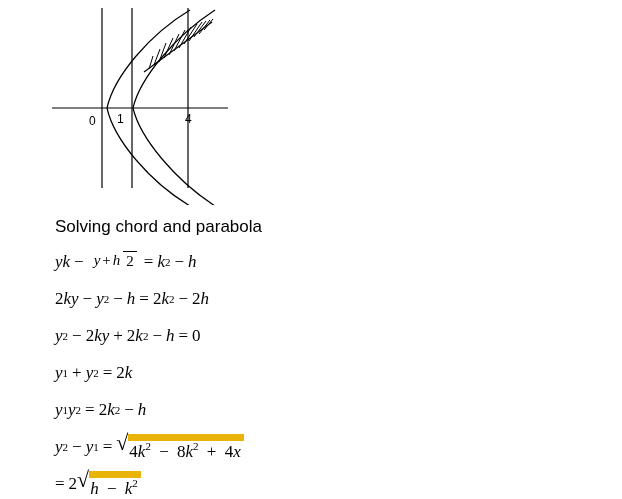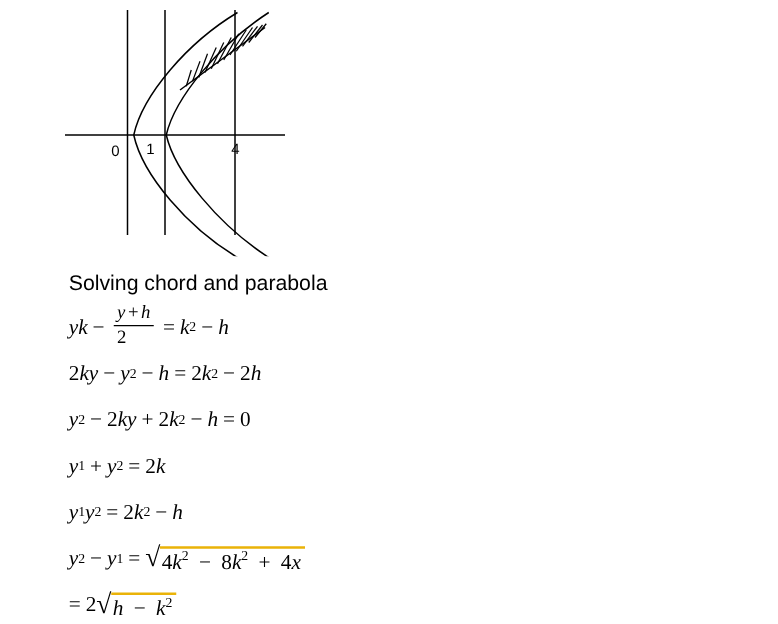--- a/index.html
+++ b/index.html
@@ -74,21 +74,22 @@
   .sub {
     font-style: normal;
     font-size: 11px;
     vertical-align: sub;
     line-height: 0;
   }
 
   
   .frac {
     display: inline-flex;
-    flex-direction: column;
+    flex-direction: row;
+    align-items: center;
     vertical-align: middle;
     margin: 2px 3px;
     position: relative;
     top: -1px;
   }
   .frac .num {
     padding: 0 3px 1px 3px;
     font-size: 15px;
   }
   .frac .den {
@@ -104,21 +105,21 @@
     vertical-align: middle;
   }
   .sqrt .radsign {
     font-style: normal;
     font-size: 22px;
     line-height: 1;
     position: relative;
     top: 1px;
   }
   .sqrt .radicand {
-    border-top: 2px solid #eab308;
+    border-top: 7px solid #eab308;
     padding: 1px 3px 0 1px;
     margin-top: 3px;
   }
 </style>
 </head>
 <body>
 
 <div id="figure">
   <svg width="230" height="205" viewBox="0 0 230 205">
 

